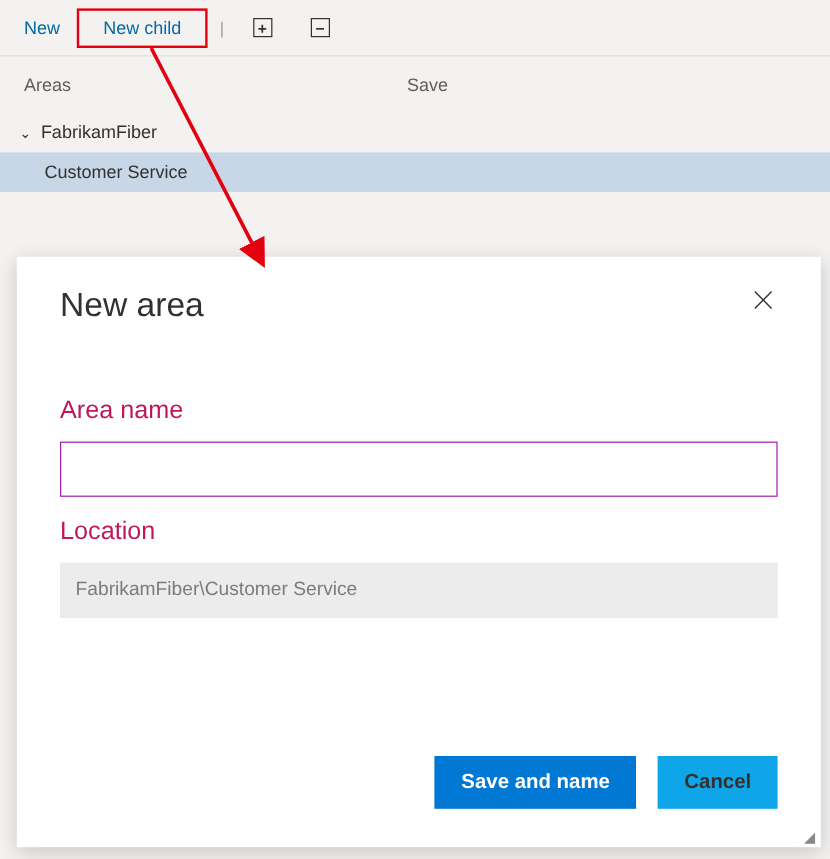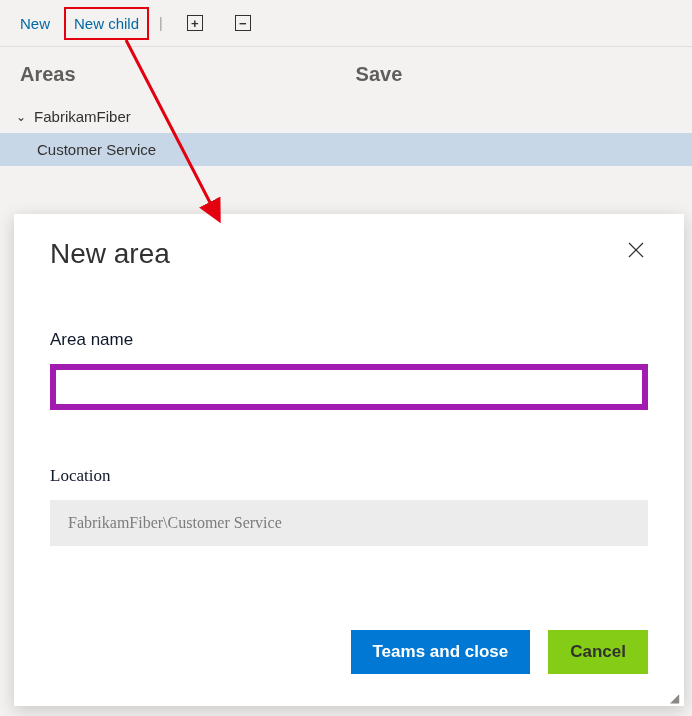--- a/index.html
+++ b/index.html
@@ -28,21 +28,21 @@
     .toolbar-btn {
       padding: 8px 10px;
       font-size: 15px;
       color: #0369a1;
       cursor: pointer;
       background: transparent;
       border: none;
     }
     .highlighted {
       border: 2px solid #e3000f;
-      padding: 6px 8px;
+      padding: 6px 20px;
     }
     .toolbar-sep {
       color: #a19f9d;
       margin: 0 6px;
     }
     .icon-btn {
       width: 32px;
       height: 32px;
       display: flex;
       align-items: center;
@@ -60,25 +60,24 @@
       font-size: 13px;
       line-height: 1;
       font-weight: 600;
     }
     .tabs {
       display: flex;
       border-top: 1px solid #e1dfdd;
       padding: 16px 20px 10px 20px;
     }
     .tab {
-      font-size: 20px;
+      font-size: 15px;
       color: #605e5c;
       margin-right: 280px;
       cursor: pointer;
-      font-weight: bold;
     }
     .tree {
       padding: 4px 0;
     }
     .tree-row {
       display: flex;
       align-items: center;
       padding: 8px 16px;
       font-size: 15px;
       cursor: pointer;
@@ -116,32 +115,31 @@
     .close-btn {
       cursor: pointer;
       padding: 4px;
       font-size: 18px;
       color: #323130;
     }
     .field {
       margin-top: 60px;
     }
     .field + .field {
-      margin-top: 56px;
-      font-family: Liberation Serif, serif;
+      margin-top: 17px;
     }
     .field-label {
-      font-size: 17px;
-      color: #0f172a;
+      font-size: 21px;
+      color: #be185d;
       margin-bottom: 14px;
     }
     .text-input {
       width: 100%;
       height: 46px;
-      border: 6px solid #a21caf;
+      border: 1px solid #a21caf;
       padding: 0 12px;
       font-size: 16px;
       font-family: inherit;
       color: #323130;
       background: #ffffff;
     }
     .text-input:disabled {
       background: #ececec;
       color: #7c7c7c;
       border-color: #ececec;
@@ -160,21 +158,21 @@
       font-weight: 600;
       border: none;
       cursor: pointer;
       font-family: inherit;
     }
     .btn-primary {
       background: #0078d4;
       color: #ffffff;
     }
     .btn-secondary {
-      background: #84cc16;
+      background: #0ea5e9;
       color: #323130;
     }
     .resize-handle {
       position: absolute;
       right: 2px;
       bottom: 2px;
       width: 12px;
       height: 12px;
       color: #8a8886;
       font-size: 12px;
@@ -232,21 +230,21 @@
     <div class="field-label">Area name</div>
     <input type="text" class="text-input" value="" style="">
   </div>
 
   <div class="field">
     <div class="field-label">Location</div>
     <input type="text" class="text-input" disabled="" value="FabrikamFiber\Customer Service" style="">
   </div>
 
   <div class="dialog-footer">
-    <button class="btn btn-primary">Teams and close</button>
+    <button class="btn btn-primary">Save and name</button>
     <button class="btn btn-secondary">Cancel</button>
   </div>
 
   <div class="resize-handle">◢</div>
 </div>
 
 <svg class="arrow-svg" width="120" height="200">
   <defs>
     <marker id="arrowhead" markerWidth="8" markerHeight="8" refX="6" refY="4" orient="auto">
       <polygon points="0 0, 8 4, 0 8" fill="#e3000f"></polygon>

